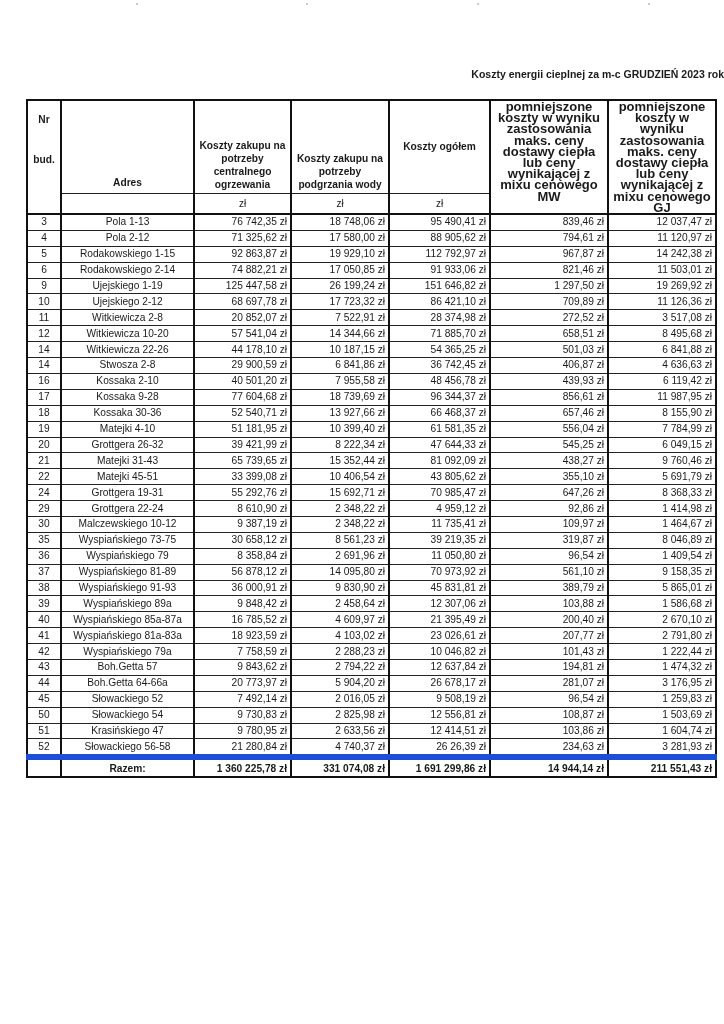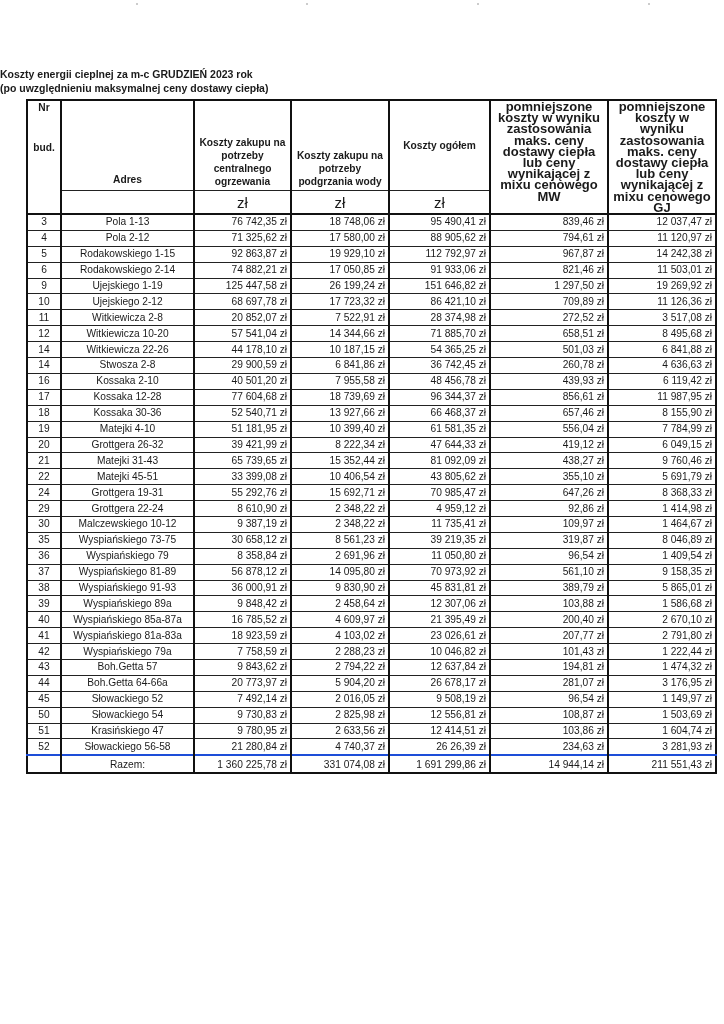--- a/index.html
+++ b/index.html
@@ -1,50 +1,49 @@
 <!DOCTYPE html>
 <html><head>
 <meta charset="utf-8">
 <style>
   html, body { margin: 0; padding: 0; background: #ffffff; }
   body { width: 724px; height: 1024px; position: relative; overflow: hidden;
          font-family: "Liberation Sans", sans-serif; color: #1a1a1a; }
-  .title { position: absolute; left: 0; width: 724px; top: 67px; text-align: left;
+  .title { position: absolute; left: 0; width: 724px; top: 67px; text-align: right;
            font-weight: bold; font-size: 10.5px; line-height: 14px; }
   .scan-dot { position: absolute; top: 3px; width: 2px; height: 2px; background: #bbb; border-radius: 1px; }
   table.grid { position: absolute; left: 26px; top: 99px; width: 689px; border-collapse: collapse;
                table-layout: fixed; font-size: 10.2px; }
   table.grid td, table.grid th { border: 1px solid #222; padding: 0 3px; overflow: hidden; white-space: nowrap; }
   table.grid { border: 2px solid #111; }
   .col-nr { width: 34px; } .col-adr { width: 133px; } .col-co { width: 97px; } .col-cwu { width: 98px; }
   .col-og { width: 101px; } .col-mw { width: 118px; } .col-gj { width: 108px; }
   th { font-weight: bold; font-size: 10.2px; vertical-align: bottom; text-align: center; white-space: normal !important; line-height: 13px; }
   th.small { font-size: 13px; line-height: 11.2px; vertical-align: top; padding-top: 2px; font-weight: bold; margin-top: 45px; }
   th.nr { vertical-align: top; padding-top: 12px; }
-  .nr-top { display: block; height: 40px; }
-  .unit td { height: 15px; text-align: center; font-size: 15px; font-weight: normal; }
+  .nr-top { display: block; height: 40px; margin-top: 12px; }
+  .unit td { height: 15px; text-align: center; font-size: 10px; font-weight: normal; }
   tr.row td { height: 14.9px; line-height: 14px; }
   td.num { text-align: right; padding-right: 4px; }
   td.nr { text-align: center; }
   td.adr { text-align: center; padding-left: 3px; }
-  tr.total td { font-weight: normal; height: 16px; border-top: 2px solid #1d4ed8; }
+  tr.total td { font-weight: bold; height: 16px; border-top: 6px solid #1d4ed8; }
   .thick-l { border-left: 2px solid #111 !important; }
   .thick-b { border-bottom: 2px solid #111 !important; }
 </style>
 </head>
 <body>
 
 <span class="scan-dot" style="left:136px"></span>
 <span class="scan-dot" style="left:306px"></span>
 <span class="scan-dot" style="left:477px"></span>
 <span class="scan-dot" style="left:648px"></span>
 
 <div class="title">
   <div>Koszty energii cieplnej za m-c GRUDZIEŃ 2023 rok</div>
-  <div>(po uwzględnieniu maksymalnej ceny dostawy ciepła)</div>
 </div>
 
 <table class="grid">
   <colgroup>
     <col class="col-nr">
       <col class="col-adr">
       <col class="col-co">
       <col class="col-cwu">
     <col class="col-og">
       <col class="col-mw">
@@ -151,35 +150,35 @@
         <td class="num thick-l">54 365,25 zł</td>
         <td class="num thick-l">501,03 zł</td>
         <td class="num thick-l">6 841,88 zł</td>
       </tr>
       <tr class="row">
         <td class="nr">14</td>
         <td class="adr thick-l">Stwosza 2-8</td>
         <td class="num thick-l">29 900,59 zł</td>
         <td class="num thick-l">6 841,86 zł</td>
         <td class="num thick-l">36 742,45 zł</td>
-        <td class="num thick-l">260,78 zł</td>
+        <td class="num thick-l">406,87 zł</td>
         <td class="num thick-l">4 636,63 zł</td>
       </tr>
       <tr class="row">
         <td class="nr">16</td>
         <td class="adr thick-l">Kossaka 2-10</td>
         <td class="num thick-l">40 501,20 zł</td>
         <td class="num thick-l">7 955,58 zł</td>
         <td class="num thick-l">48 456,78 zł</td>
         <td class="num thick-l">439,93 zł</td>
         <td class="num thick-l">6 119,42 zł</td>
       </tr>
       <tr class="row">
         <td class="nr">17</td>
-        <td class="adr thick-l">Kossaka 12-28</td>
+        <td class="adr thick-l">Kossaka 9-28</td>
         <td class="num thick-l">77 604,68 zł</td>
         <td class="num thick-l">18 739,69 zł</td>
         <td class="num thick-l">96 344,37 zł</td>
         <td class="num thick-l">856,61 zł</td>
         <td class="num thick-l">11 987,95 zł</td>
       </tr>
       <tr class="row">
         <td class="nr">18</td>
         <td class="adr thick-l">Kossaka 30-36</td>
         <td class="num thick-l">52 540,71 zł</td>
@@ -196,21 +195,21 @@
         <td class="num thick-l">61 581,35 zł</td>
         <td class="num thick-l">556,04 zł</td>
         <td class="num thick-l">7 784,99 zł</td>
       </tr>
       <tr class="row">
         <td class="nr">20</td>
         <td class="adr thick-l">Grottgera 26-32</td>
         <td class="num thick-l">39 421,99 zł</td>
         <td class="num thick-l">8 222,34 zł</td>
         <td class="num thick-l">47 644,33 zł</td>
-        <td class="num thick-l">419,12 zł</td>
+        <td class="num thick-l">545,25 zł</td>
         <td class="num thick-l">6 049,15 zł</td>
       </tr>
       <tr class="row">
         <td class="nr">21</td>
         <td class="adr thick-l">Matejki 31-43</td>
         <td class="num thick-l">65 739,65 zł</td>
         <td class="num thick-l">15 352,44 zł</td>
         <td class="num thick-l">81 092,09 zł</td>
         <td class="num thick-l">438,27 zł</td>
         <td class="num thick-l">9 760,46 zł</td>
@@ -341,21 +340,21 @@
         <td class="num thick-l">281,07 zł</td>
         <td class="num thick-l">3 176,95 zł</td>
       </tr>
       <tr class="row">
         <td class="nr">45</td>
         <td class="adr thick-l">Słowackiego 52</td>
         <td class="num thick-l">7 492,14 zł</td>
         <td class="num thick-l">2 016,05 zł</td>
         <td class="num thick-l">9 508,19 zł</td>
         <td class="num thick-l">96,54 zł</td>
-        <td class="num thick-l">1 149,97 zł</td>
+        <td class="num thick-l">1 259,83 zł</td>
       </tr>
       <tr class="row">
         <td class="nr">50</td>
         <td class="adr thick-l">Słowackiego 54</td>
         <td class="num thick-l">9 730,83 zł</td>
         <td class="num thick-l">2 825,98 zł</td>
         <td class="num thick-l">12 556,81 zł</td>
         <td class="num thick-l">108,87 zł</td>
         <td class="num thick-l">1 503,69 zł</td>
       </tr>

